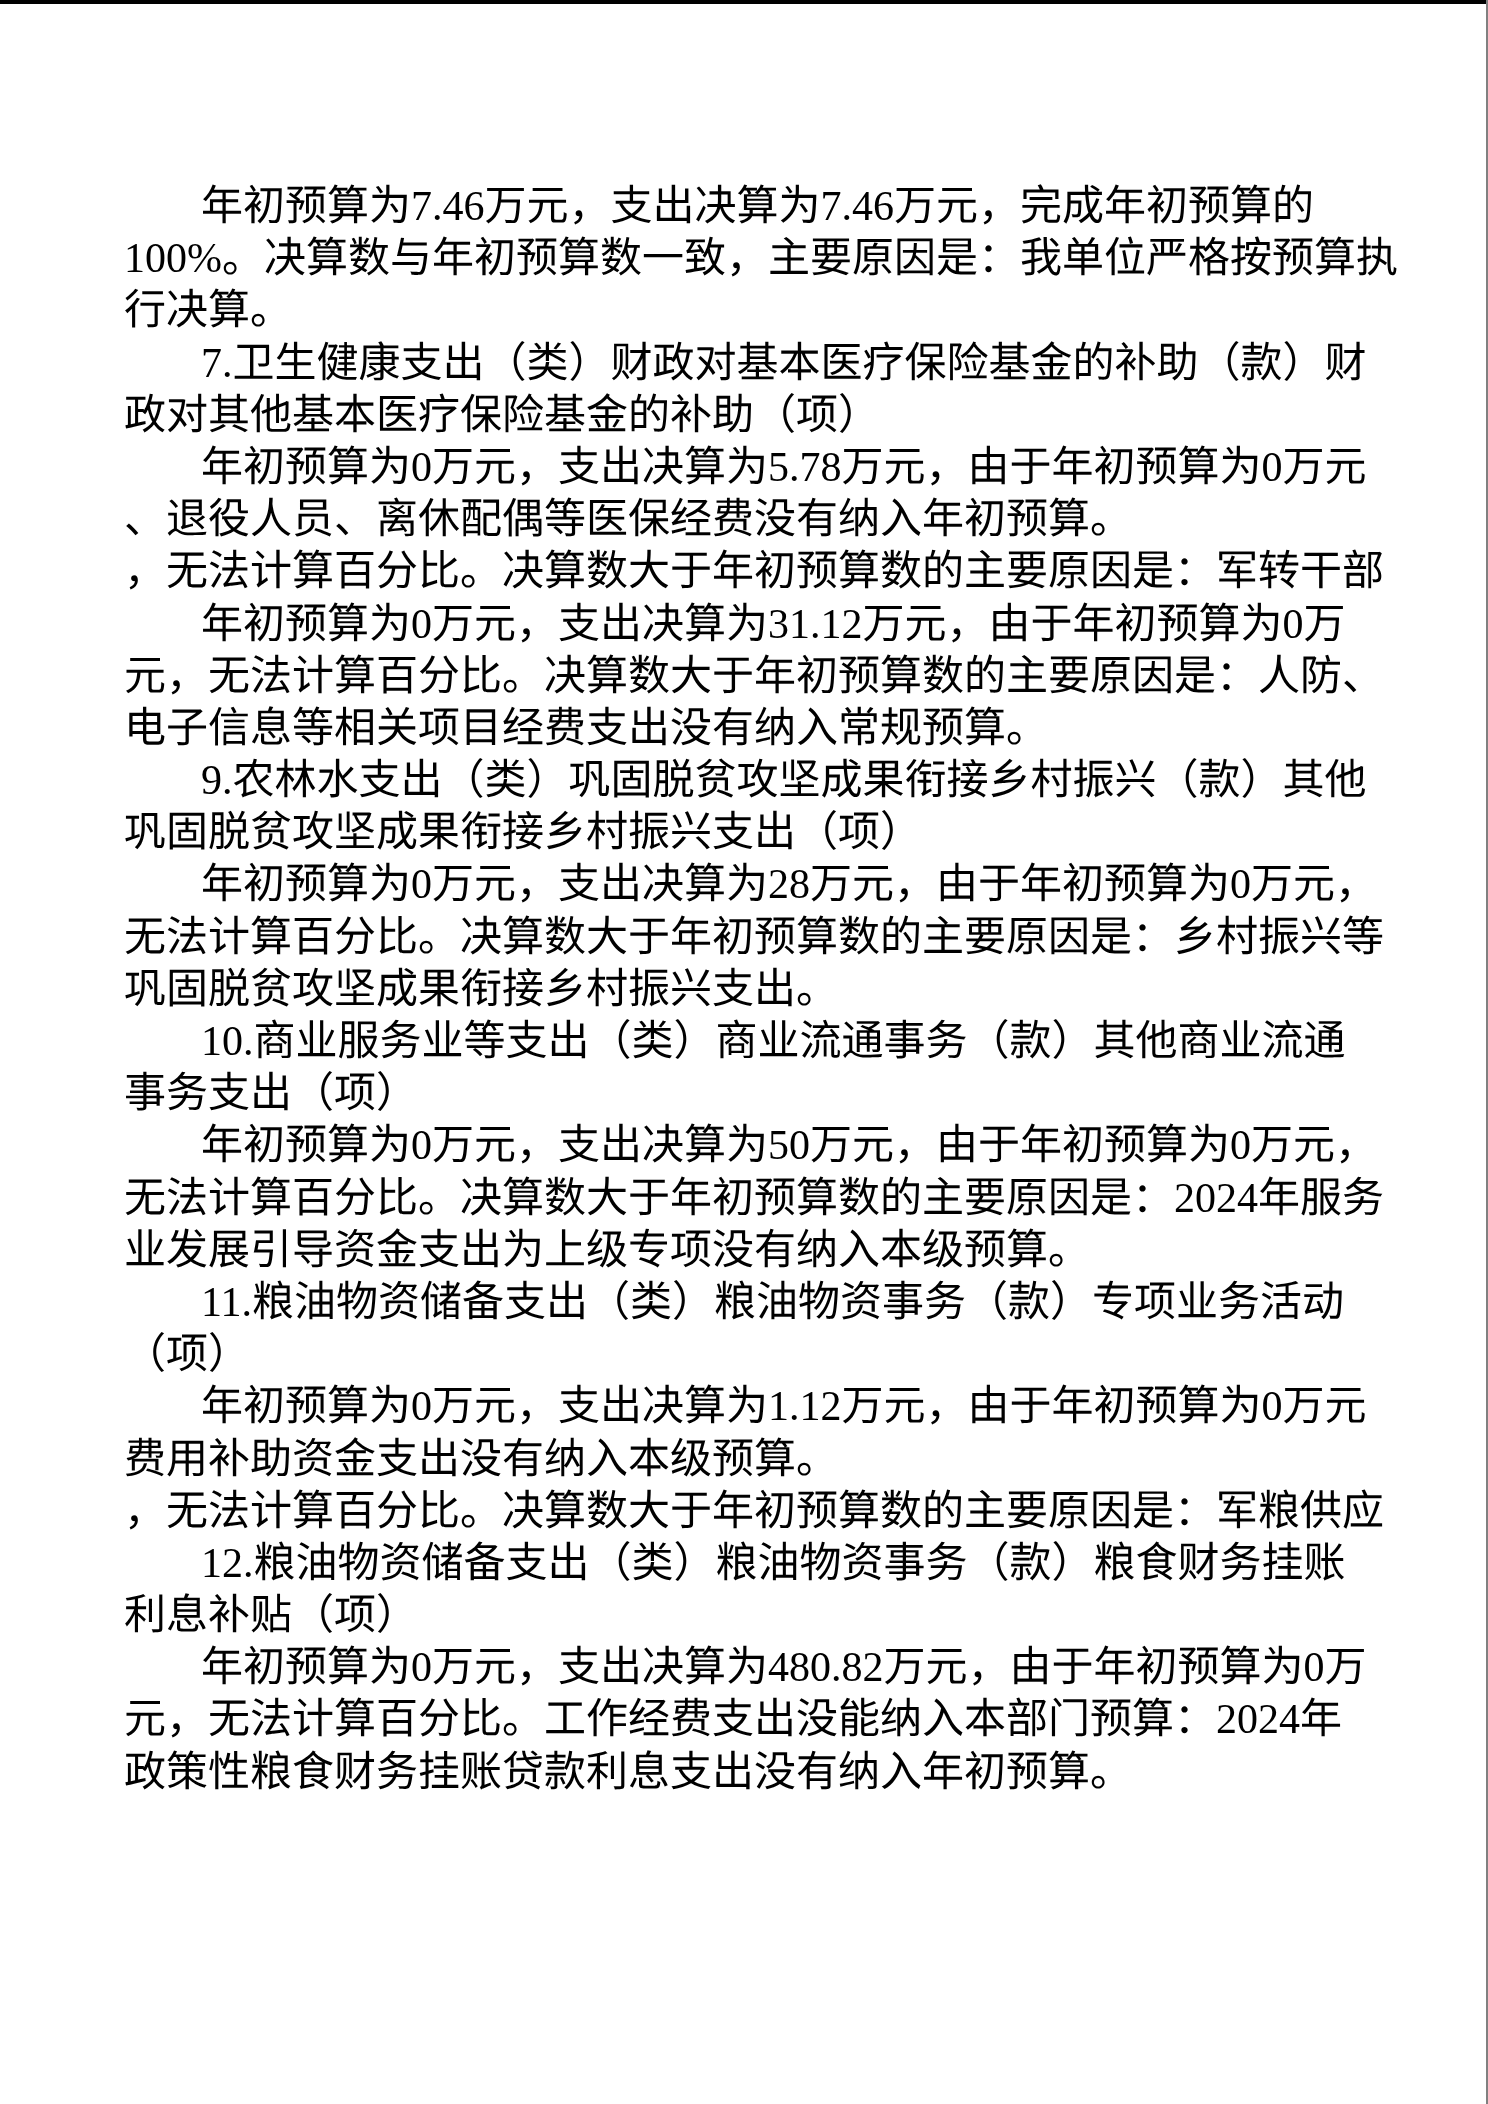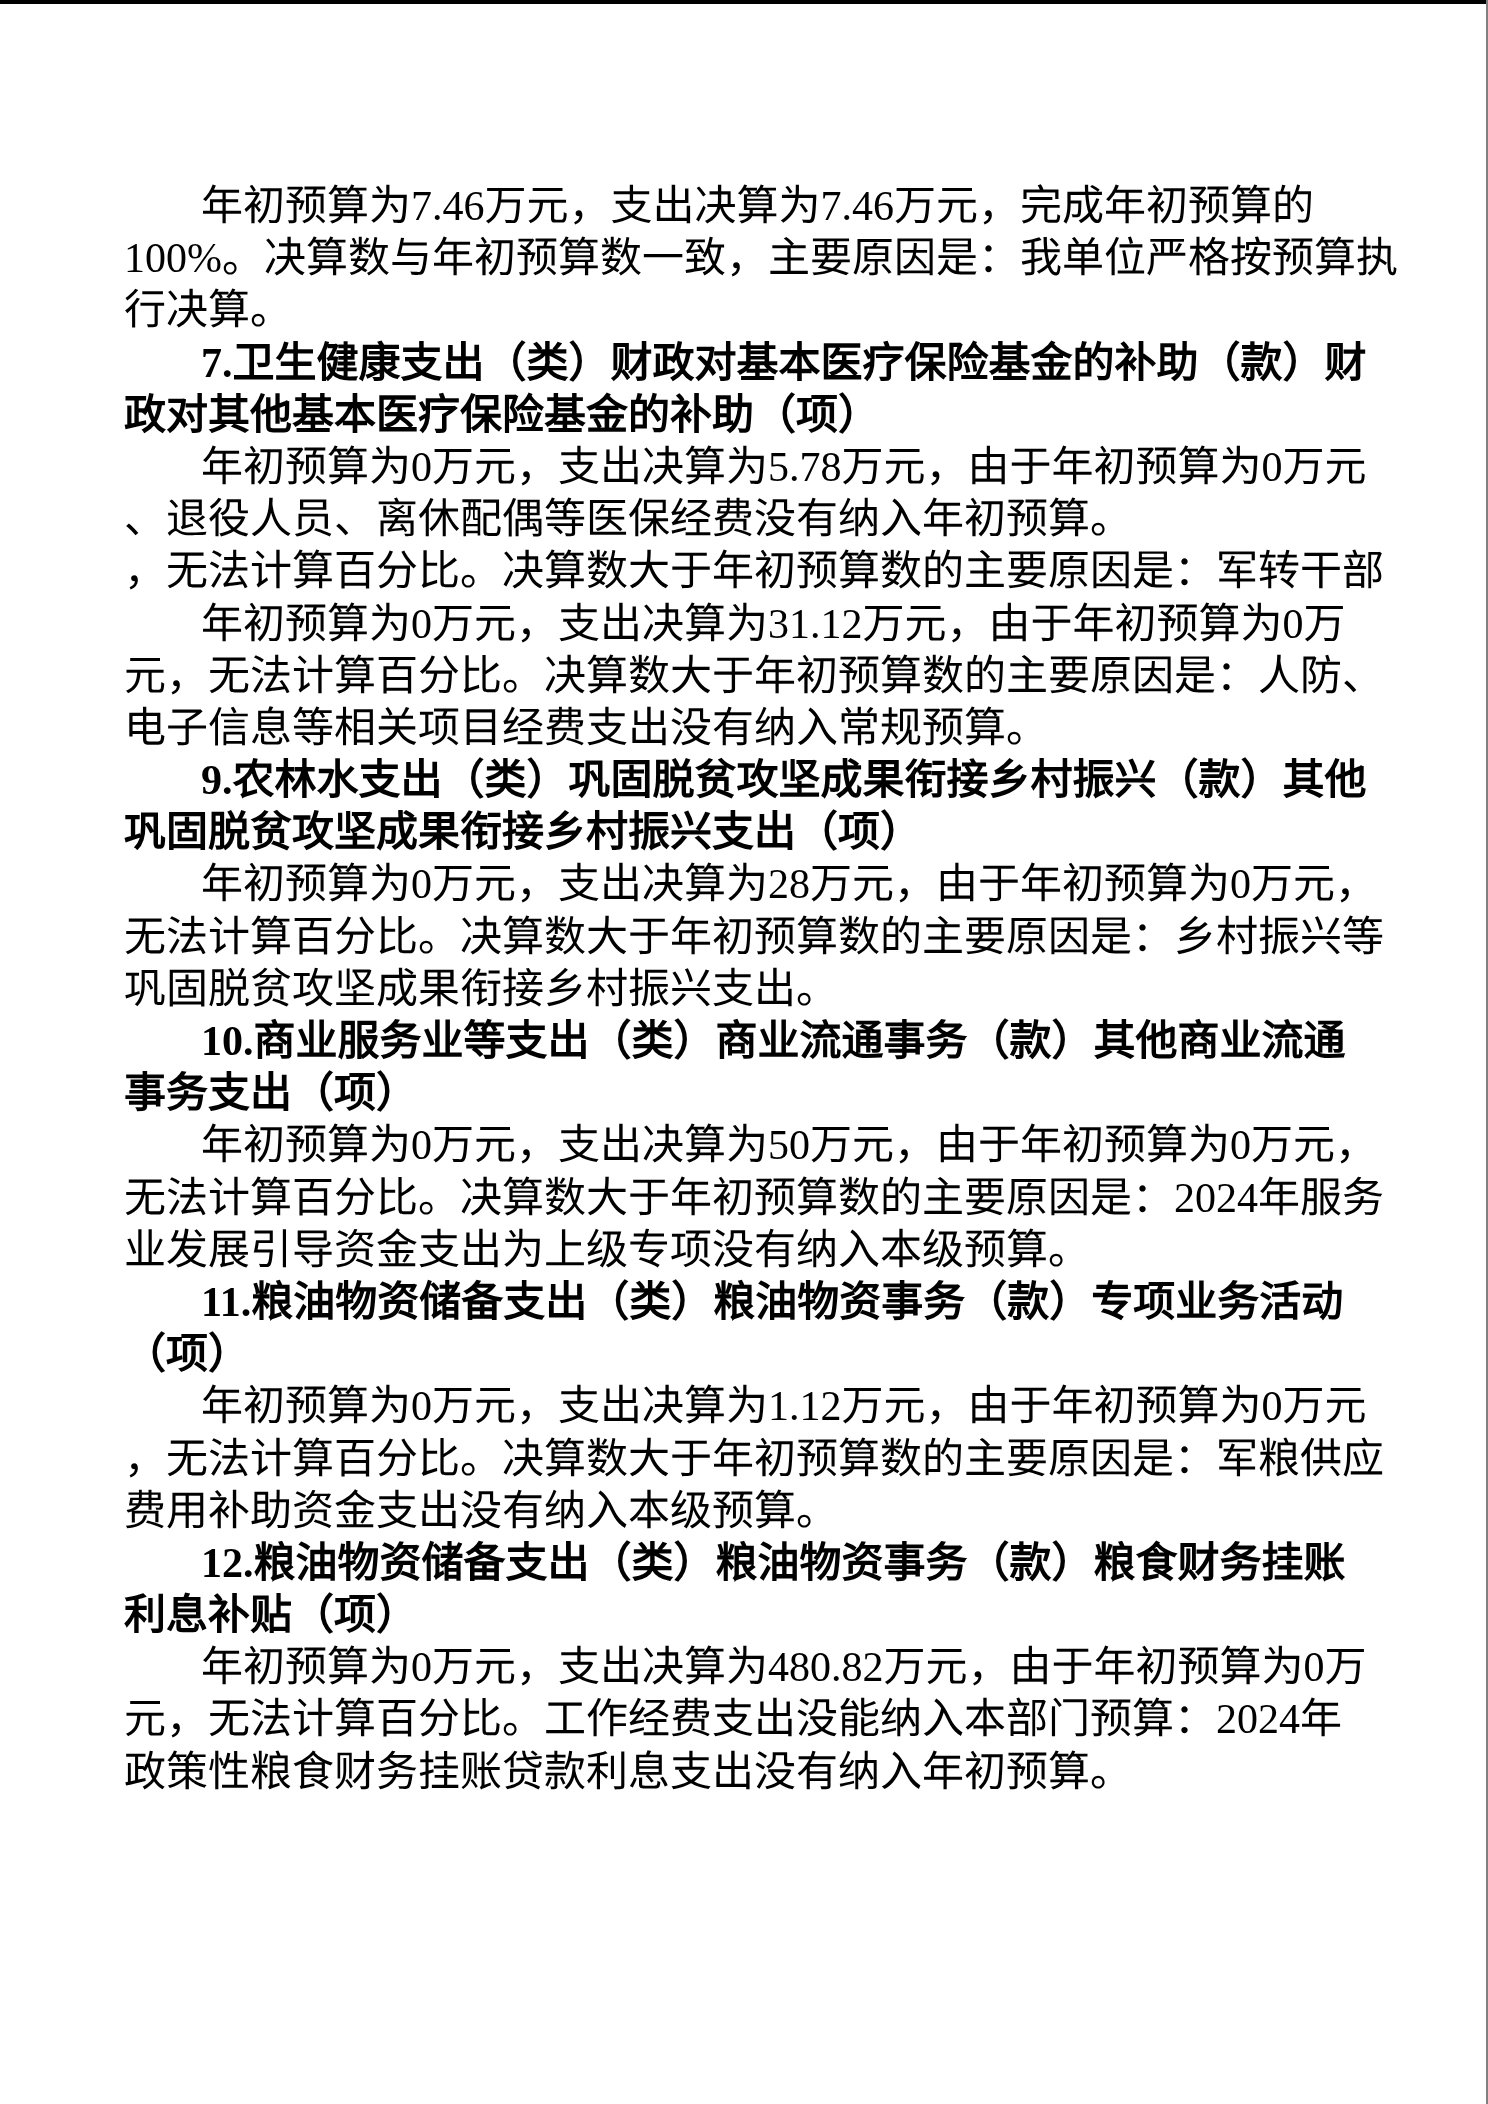--- a/index.html
+++ b/index.html
@@ -40,21 +40,21 @@
     height: 52.2px;
     line-height: 52.2px;
     font-size: 42px;
     white-space: nowrap;
     letter-spacing: 0;
   }
   .line.first {
     padding-left: 77px;
   }
   .heading .line {
-    font-weight: 700;
+    font-weight: 400;
   }
   .paragraph .line {
     font-weight: 400;
   }
 </style>
 </head>
 <body>
 
 <div class="page" style="background: rgb(255, 255, 255); color: rgb(0, 0, 0);">
   <div class="top-border" style="background: rgb(0, 0, 0);"></div>
@@ -96,22 +96,22 @@
         <div class="line first">年初预算为0万元，支出决算为50万元，由于年初预算为0万元，</div>
         <div class="line">无法计算百分比。决算数大于年初预算数的主要原因是：2024年服务</div>
         <div class="line">业发展引导资金支出为上级专项没有纳入本级预算。</div>
       </div>
       <div class="block heading">
         <div class="line first">11.粮油物资储备支出（类）粮油物资事务（款）专项业务活动</div>
         <div class="line">（项）</div>
       </div>
       <div class="block paragraph">
         <div class="line first">年初预算为0万元，支出决算为1.12万元，由于年初预算为0万元</div>
+        <div class="line">费用补助资金支出没有纳入本级预算。</div>
         <div class="line">，无法计算百分比。决算数大于年初预算数的主要原因是：军粮供应</div>
-        <div class="line">费用补助资金支出没有纳入本级预算。</div>
       </div>
       <div class="block heading">
         <div class="line first">12.粮油物资储备支出（类）粮油物资事务（款）粮食财务挂账</div>
         <div class="line">利息补贴（项）</div>
       </div>
       <div class="block paragraph">
         <div class="line first">年初预算为0万元，支出决算为480.82万元，由于年初预算为0万</div>
         <div class="line">元，无法计算百分比。工作经费支出没能纳入本部门预算：2024年</div>
         <div class="line">政策性粮食财务挂账贷款利息支出没有纳入年初预算。</div>
       </div>

